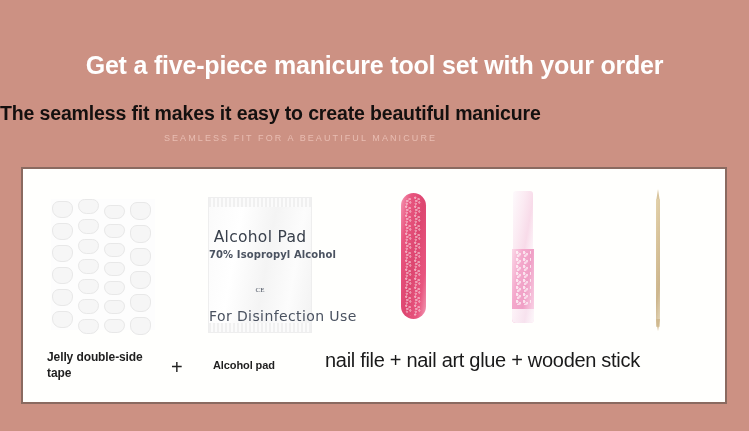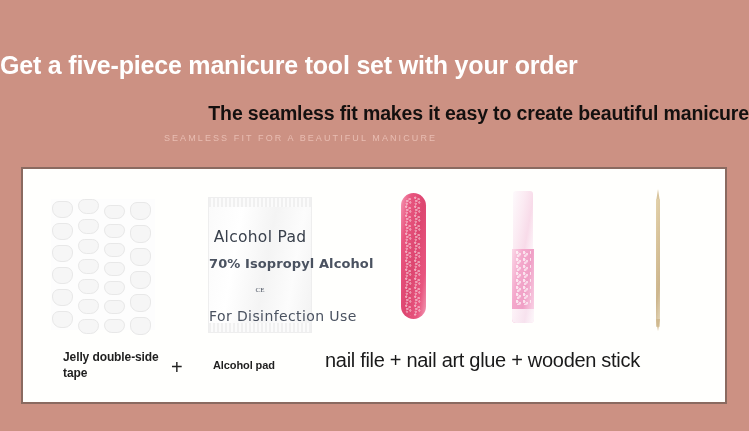--- a/index.html
+++ b/index.html
@@ -22,34 +22,35 @@
     height: 431px;
     background: #cc9183;
   }
 
   
   .headline {
     position: absolute;
     left: 0;
     top: 50px;
     width: 749px;
+    text-align: center;
     color: #ffffff;
     font-size: 25px;
     font-weight: bold;
     letter-spacing: -0.2px;
     line-height: 30px;
     white-space: nowrap;
   }
 
   .subheadline {
     position: absolute;
     left: 0;
     top: 101px;
     width: 749px;
-    text-align: right;
+    text-align: left;
     color: #14100f;
     font-size: 19.5px;
     font-weight: bold;
     letter-spacing: -0.15px;
     line-height: 24px;
     white-space: nowrap;
   }
 
   .tagline {
     position: absolute;
@@ -151,22 +152,22 @@
     font-family: "DejaVu Sans", sans-serif;
     white-space: nowrap;
   }
   .sachet-title {
     top: 30px;
     font-size: 15.5px;
     letter-spacing: 0.3px;
     color: #39404c;
   }
   .sachet-sub {
-    top: 58px;
-    font-size: 13px;
+    top: 51px;
+    font-size: 10px;
     font-weight: bold;
     letter-spacing: 0.1px;
     color: #4a5260;
   }
   .sachet-ce {
     top: 88px;
     font-size: 7px;
     color: #4a5260;
     font-family: Liberation Serif, serif;
   }
@@ -300,21 +301,20 @@
     font-family: "Liberation Sans", sans-serif;
   }
   .label-tape {
     left: 24px;
     top: 8px;
     width: 120px;
     font-size: 12px;
     font-weight: bold;
     line-height: 16px;
     letter-spacing: -0.1px;
-    margin-left: 16px;
   }
   .label-plus {
     left: 148px;
     top: 15px;
     font-size: 20px;
     font-weight: normal;
     color: #222222;
   }
   .label-pad {
     left: 190px;

